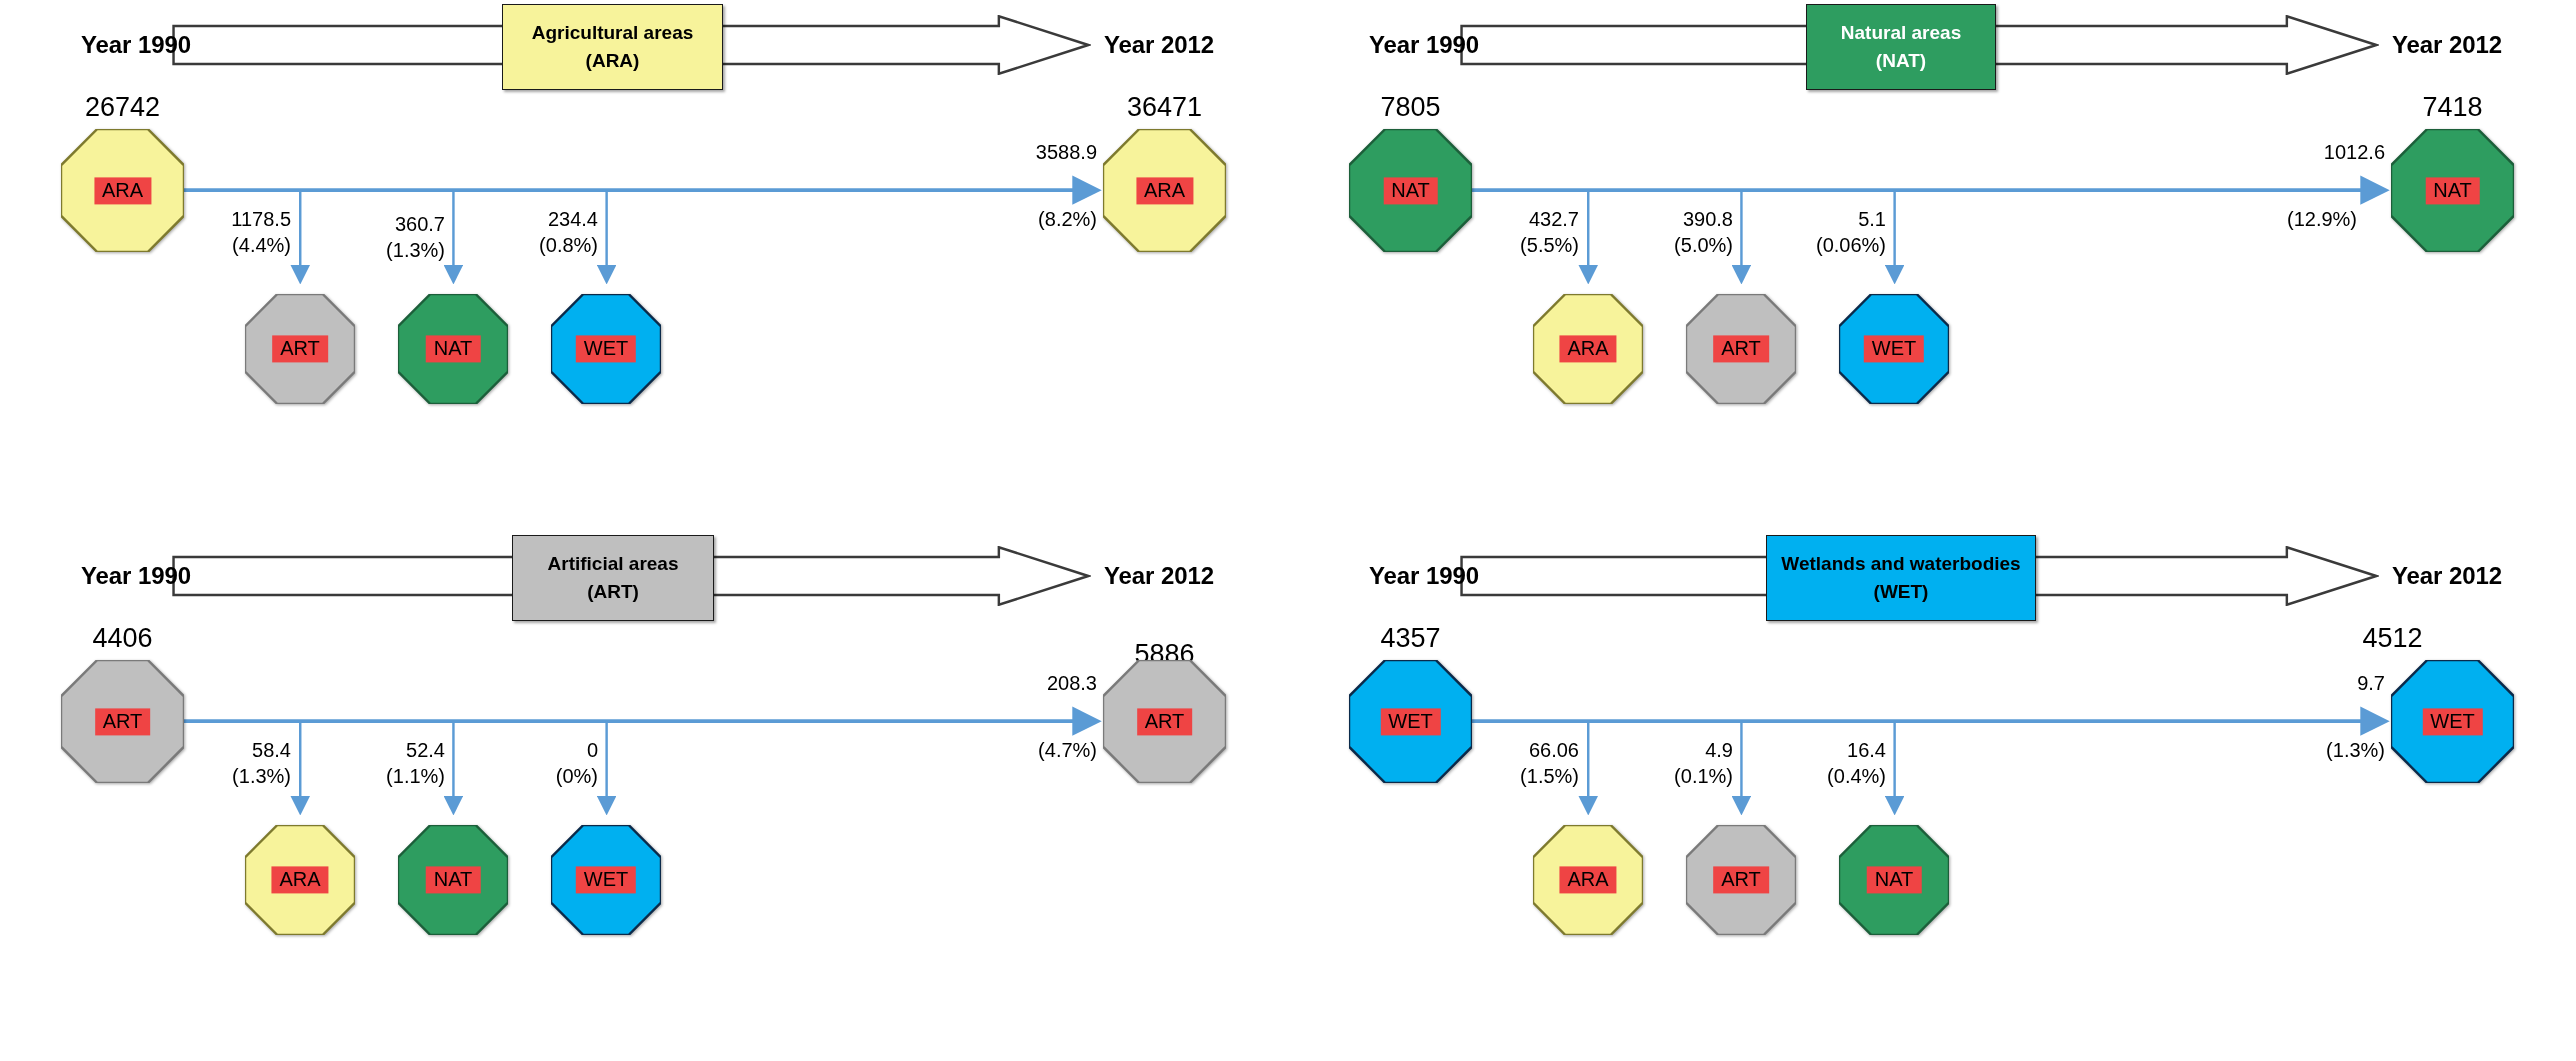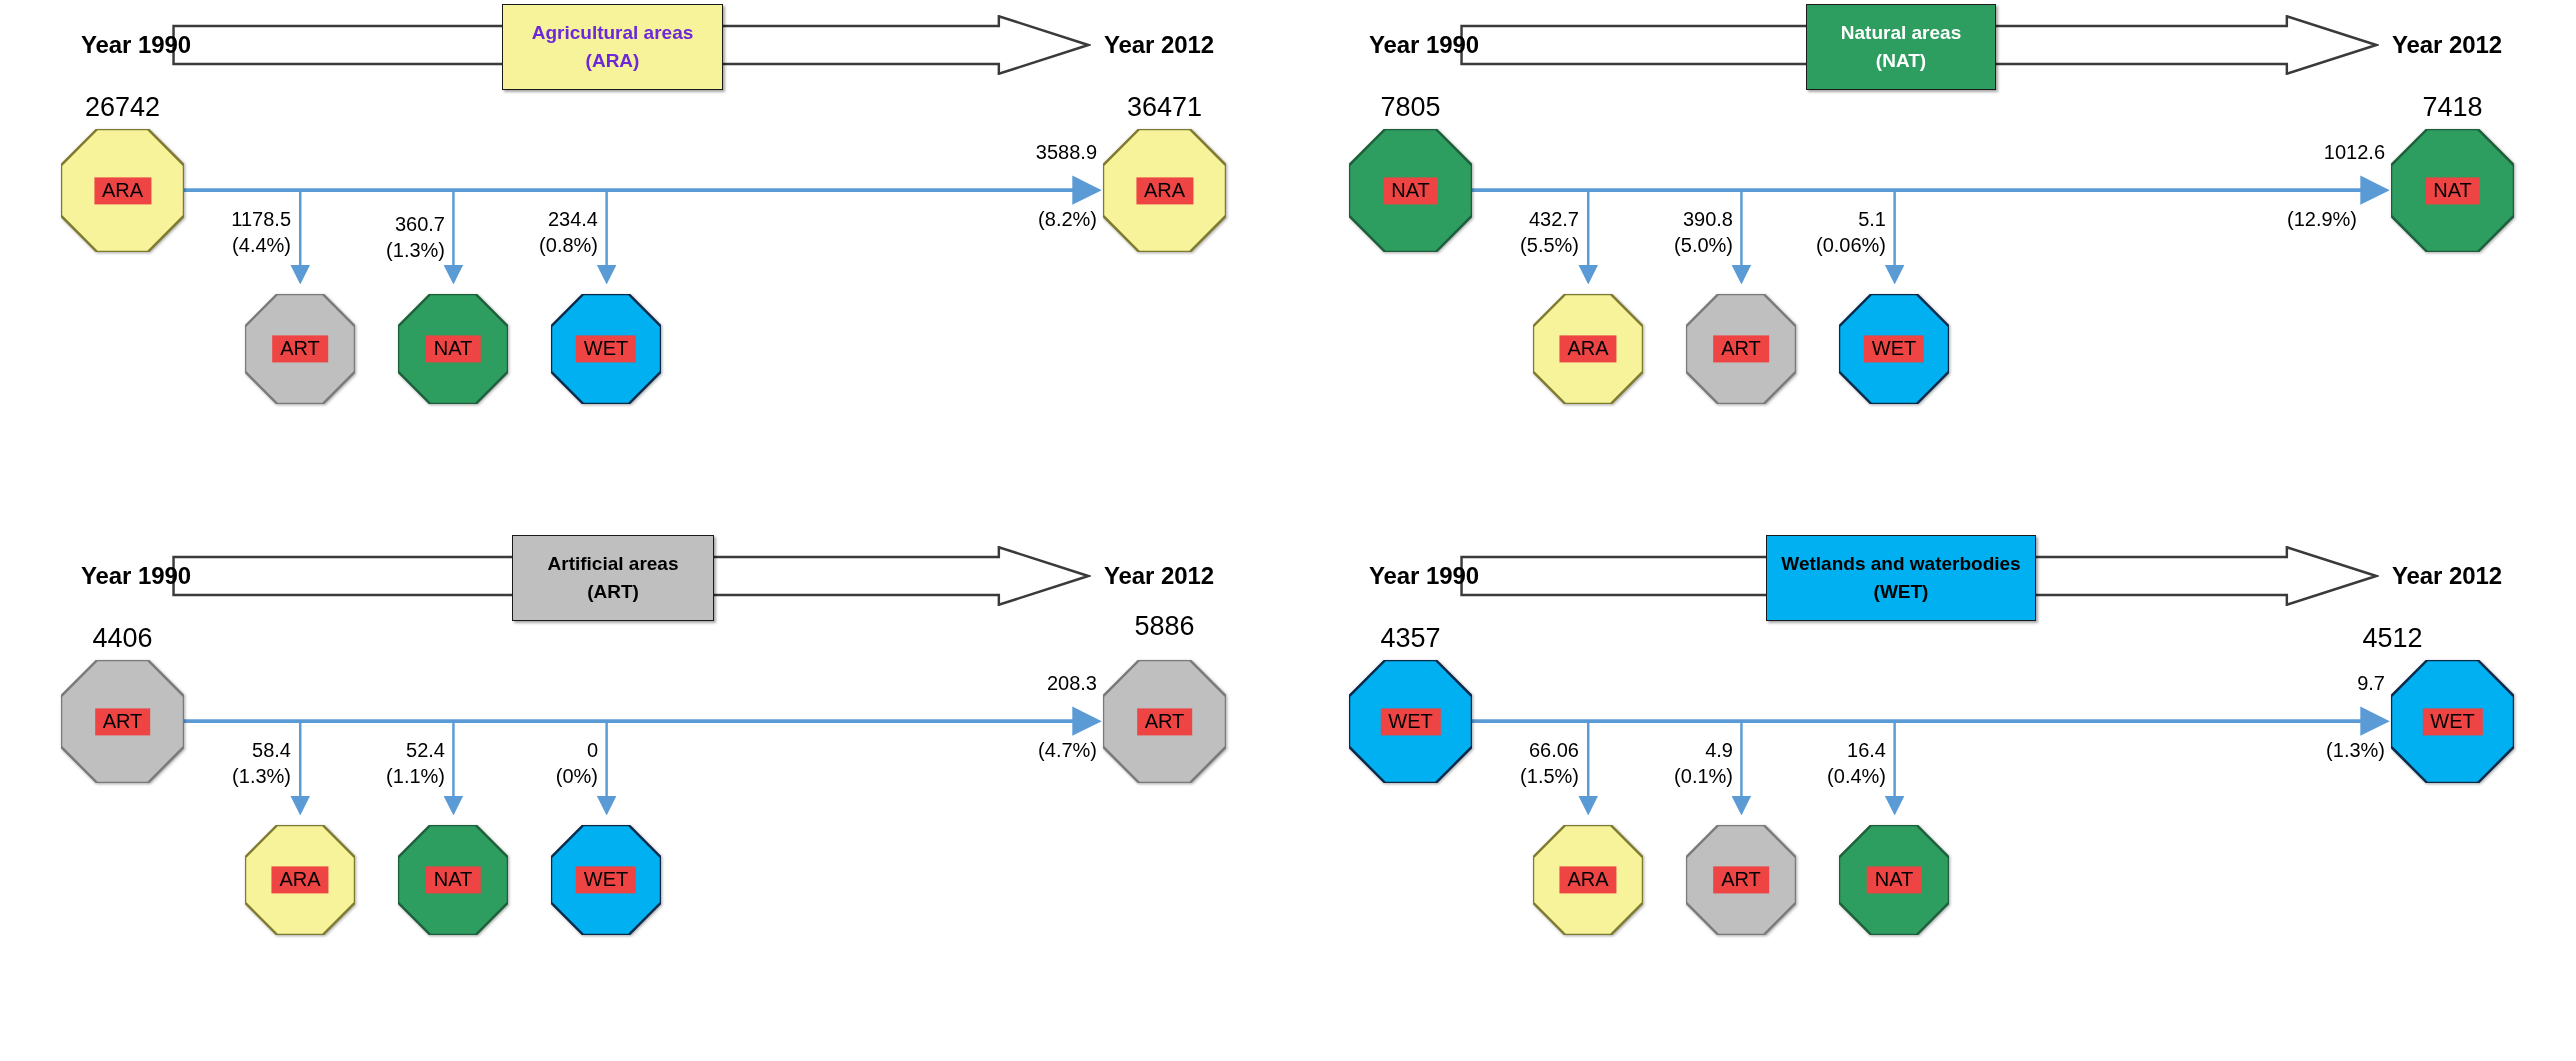--- a/index.html
+++ b/index.html
@@ -84,21 +84,21 @@
 </head>
 <body>
 
 <div class="board">
     <div class="panel p-tl">
       <svg class="blockarrow" width="919" height="60" viewBox="0 0 1500 98" style="left: 172px; top: 14.7px;">
         <path d="M 2 18 L 1350 18 L 1350 2 L 1496 49 L 1350 96 L 1350 80 L 2 80 Z" fill="#ffffff" stroke="#3a3a3a" stroke-width="4" stroke-linejoin="miter"></path>
       </svg>
       <div class="year year-left">Year 1990</div>
       <div class="year year-right">Year 2012</div>
-      <div class="titlebox" style="width: 221px; height: 86px; left: 502px; top: 3.7px; background: rgb(247, 243, 155); color: #6d28d9;">
+      <div class="titlebox" style="width: 221px; height: 86px; left: 502px; top: 3.7px; background: rgb(247, 243, 155); color: #000000;">
         <div><span>Agricultural areas</span><br><span>(ARA)</span></div>
       </div>
       <div class="total" style="left: 49px; top: 92px; width: 147px;">26742</div>
       <div class="total" style="left: 1091px; top: 92px; width: 147px;">36471</div>
       <svg class="conn" width="1288" height="531" viewBox="0 0 2102 866">
         <defs>
           <marker id="ah0" markerWidth="8" markerHeight="8" refX="6" refY="4" orient="auto" markerUnits="strokeWidth">
             <path d="M0,0 L8,4 L0,8 z" fill="#5B9BD5"></path>
           </marker>
         </defs>
@@ -222,21 +222,21 @@
     <div class="panel p-bl">
       <svg class="blockarrow" width="919" height="60" viewBox="0 0 1500 98" style="left: 172px; top: 14.7px;">
         <path d="M 2 18 L 1350 18 L 1350 2 L 1496 49 L 1350 96 L 1350 80 L 2 80 Z" fill="#ffffff" stroke="#3a3a3a" stroke-width="4" stroke-linejoin="miter"></path>
       </svg>
       <div class="year year-left">Year 1990</div>
       <div class="year year-right">Year 2012</div>
       <div class="titlebox" style="width: 202px; height: 86px; left: 512px; top: 3.7px; background: rgb(191, 191, 191); color: rgb(0, 0, 0);">
         <div><span>Artificial areas</span><br><span>(ART)</span></div>
       </div>
       <div class="total" style="left: 49px; top: 92px; width: 147px;">4406</div>
-      <div class="total" style="left: 1091px; top: 80px; width: 147px;">5886</div>
+      <div class="total" style="left: 1091px; top: 108px; width: 147px;">5886</div>
       <svg class="conn" width="1288" height="531" viewBox="0 0 2102 866">
         <defs>
           <marker id="ah2" markerWidth="8" markerHeight="8" refX="6" refY="4" orient="auto" markerUnits="strokeWidth">
             <path d="M0,0 L8,4 L0,8 z" fill="#5B9BD5"></path>
           </marker>
         </defs>
         <path d="M 294 310 L 1786 310" stroke="#5B9BD5" stroke-width="6" fill="none" marker-end="url(#ah2)"></path>
         <path d="M 490 310 L 490 456" stroke="#5B9BD5" stroke-width="4" fill="none" marker-end="url(#ah2)"></path>
         <path d="M 740 310 L 740 456" stroke="#5B9BD5" stroke-width="4" fill="none" marker-end="url(#ah2)"></path>
         <path d="M 990 310 L 990 456" stroke="#5B9BD5" stroke-width="4" fill="none" marker-end="url(#ah2)"></path>

